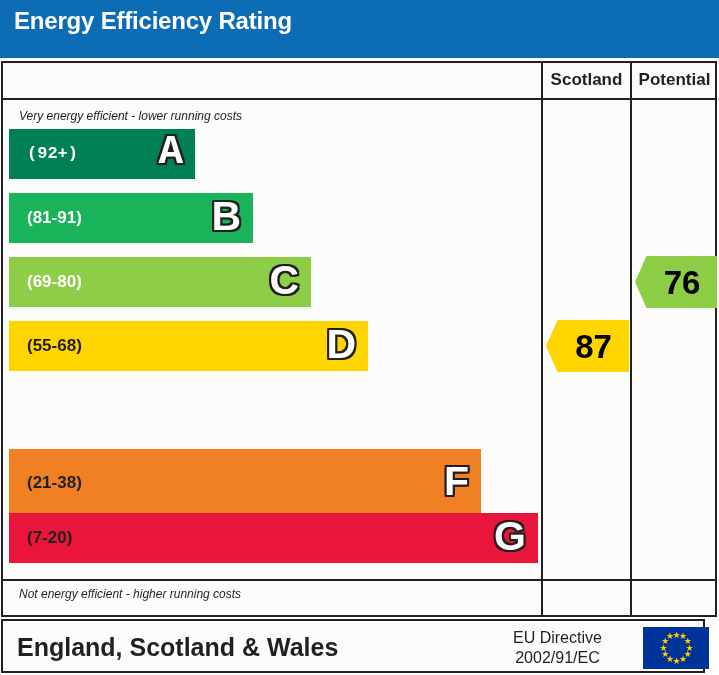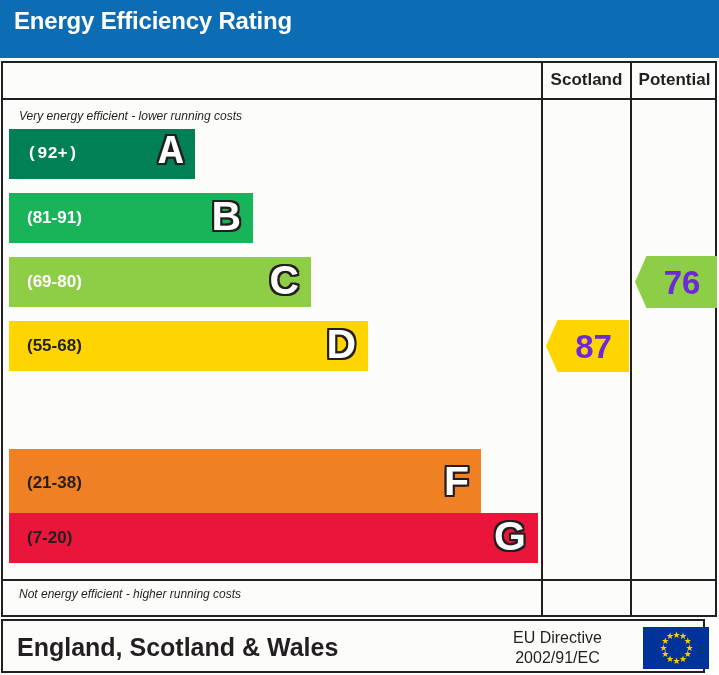--- a/index.html
+++ b/index.html
@@ -153,21 +153,21 @@
     height: 52px;
     box-sizing: border-box;
     clip-path: polygon(0% 50%, 14% 0%, 100% 0%, 100% 100%, 14% 100%);
     display: flex;
     align-items: center;
     justify-content: center;
   }
   .marker span {
     font-size: 33px;
     font-weight: bold;
-    color: #6d28d9;
+    color: #000000;
     padding-left: 12px;
     line-height: 1;
     text-align: center;
   }
 
   
   .footer {
     position: absolute;
     left: 1px;
     top: 619px;

